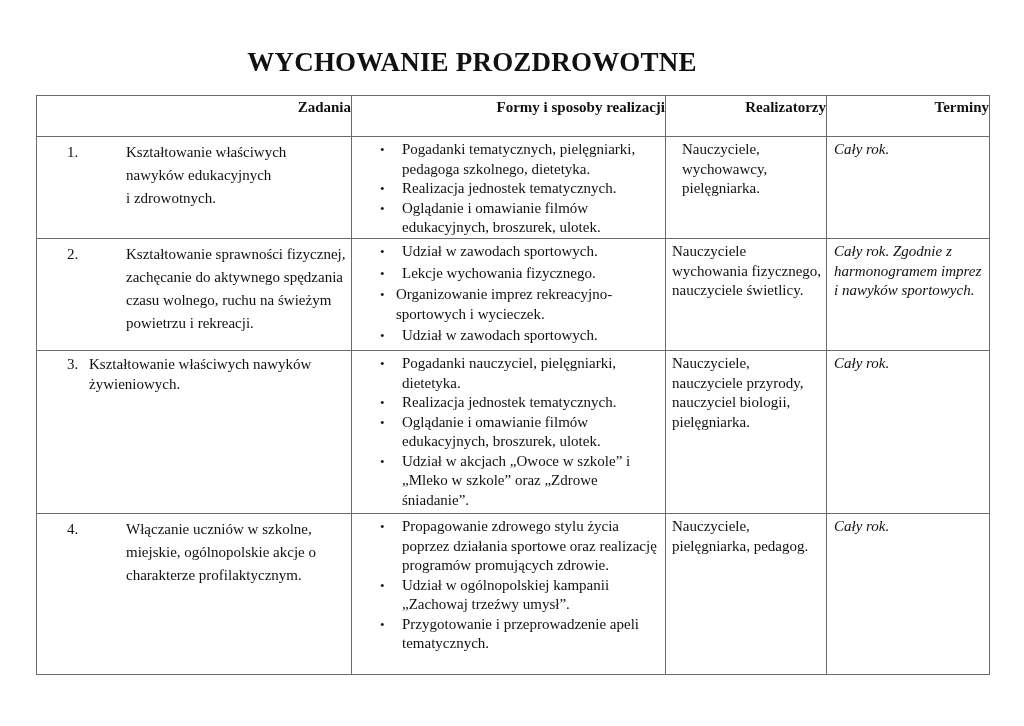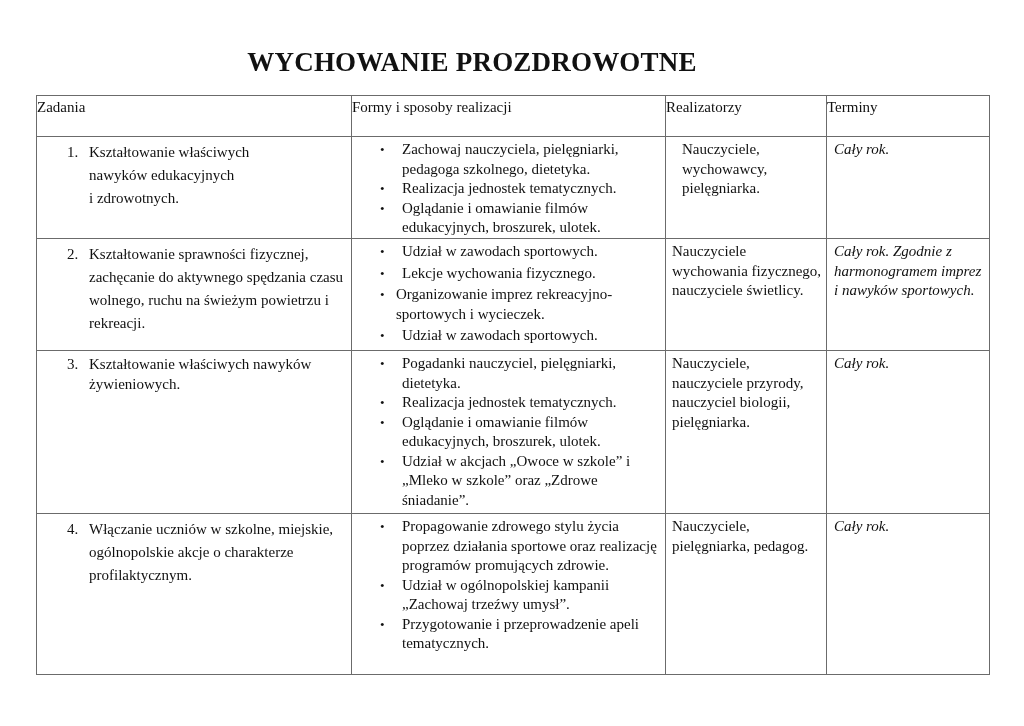--- a/index.html
+++ b/index.html
@@ -35,42 +35,42 @@
       table-layout: fixed;
       font-size: 15px;
       line-height: 19.5px;
     }
     table.plan td, table.plan th {
       border: 1.5px solid #6b6b6b;
       vertical-align: top;
       padding: 0;
     }
     table.plan th {
-      font-weight: normal;
-      text-align: left;
+      font-weight: bold;
+      text-align: right;
       height: 38px;
       padding-top: 2px;
     }
     col.c1 { width: 315px; }
     col.c2 { width: 314px; }
     col.c3 { width: 161px; }
     col.c4 { width: 163px; }
 
     .task {
       display: flex;
       padding: 4px 4px 0 30px;
     }
     .task-num {
       width: 22px;
       flex: none;
     }
     .task-text {
       flex: 1;
     }
-    .task.spaced .task-text { line-height: 23px; }
+    .task.spaced .task-text { line-height: 23px; margin-left: 37px; }
     .task.spaced .task-num { line-height: 23px; }
 
     ul.forms {
       list-style: none;
       margin: 0;
       padding: 3px 6px 0 24px;
     }
     ul.forms li {
       position: relative;
       padding-left: 26px;
@@ -124,21 +124,21 @@
           <span class="task-num">1.</span>
           <span class="task-text">
             <span style="display:block">Kształtowanie właściwych</span>
             <span style="display:block">nawyków edukacyjnych</span>
             <span style="display:block">i zdrowotnych.</span>
           </span>
         </div>
       </td>
       <td>
         <ul class="forms">
-          <li><span class="bullet">•</span><span>Zachowaj nauczyciela, pielęgniarki, pedagoga szkolnego, dietetyka.</span></li>
+          <li><span class="bullet">•</span><span>Pogadanki tematycznych, pielęgniarki, pedagoga szkolnego, dietetyka.</span></li>
           <li><span class="bullet">•</span><span>Realizacja jednostek tematycznych.</span></li>
           <li><span class="bullet">•</span><span>Oglądanie i omawianie filmów edukacyjnych, broszurek, ulotek.</span></li>
         </ul>
       </td>
       <td>
         <div class="people inset">Nauczyciele, wychowawcy, pielęgniarka.</div>
       </td>
       <td>
         <div class="terms">Cały rok.</div>
       </td>

